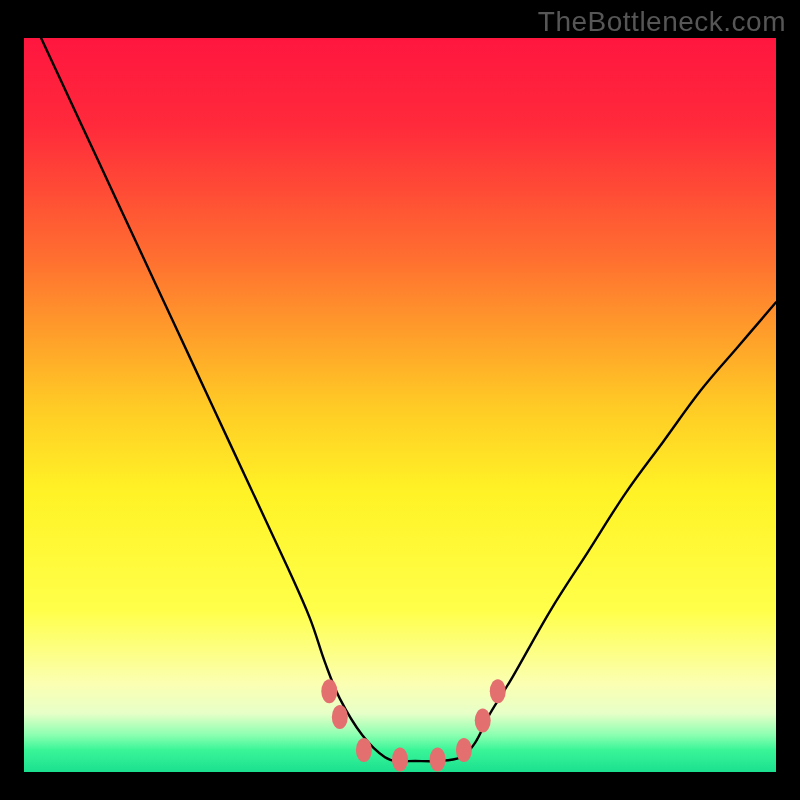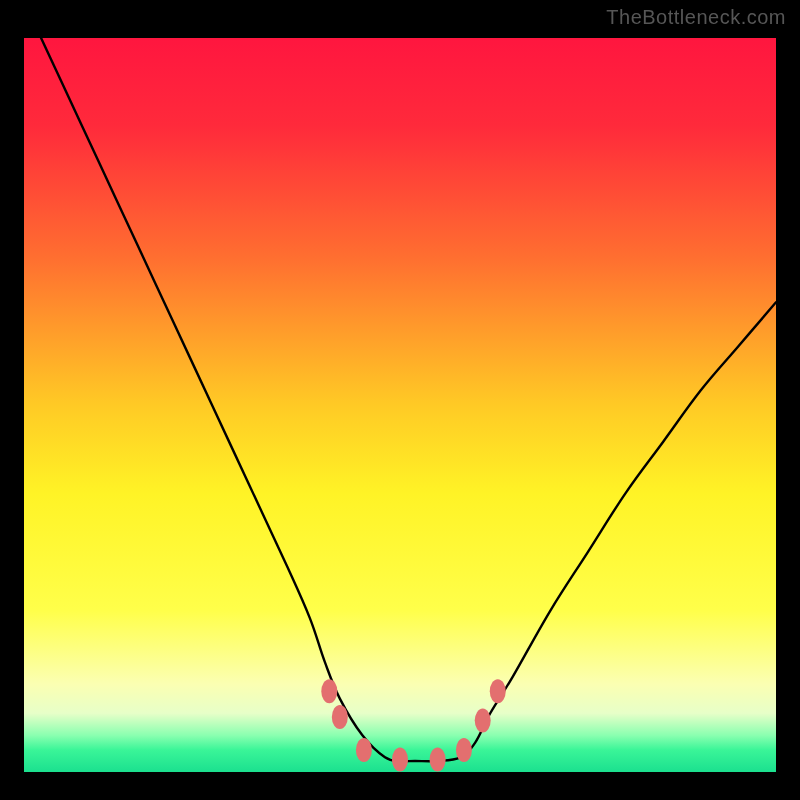--- a/index.html
+++ b/index.html
@@ -20,21 +20,21 @@
   .gradient-bg {
     position: absolute;
     left: 0;
     right: 0;
   }
   .watermark {
     position: absolute;
     top: 6px;
     right: 14px;
     font-family: Arial, Helvetica, sans-serif;
-    font-size: 20px;
+    font-size: 28px;
     color: #565656;
     font-weight: 400;
     letter-spacing: 0.5px;
   }
   svg.curve-layer {
     position: absolute;
     inset: 0;
   }
 </style>
 </head>

